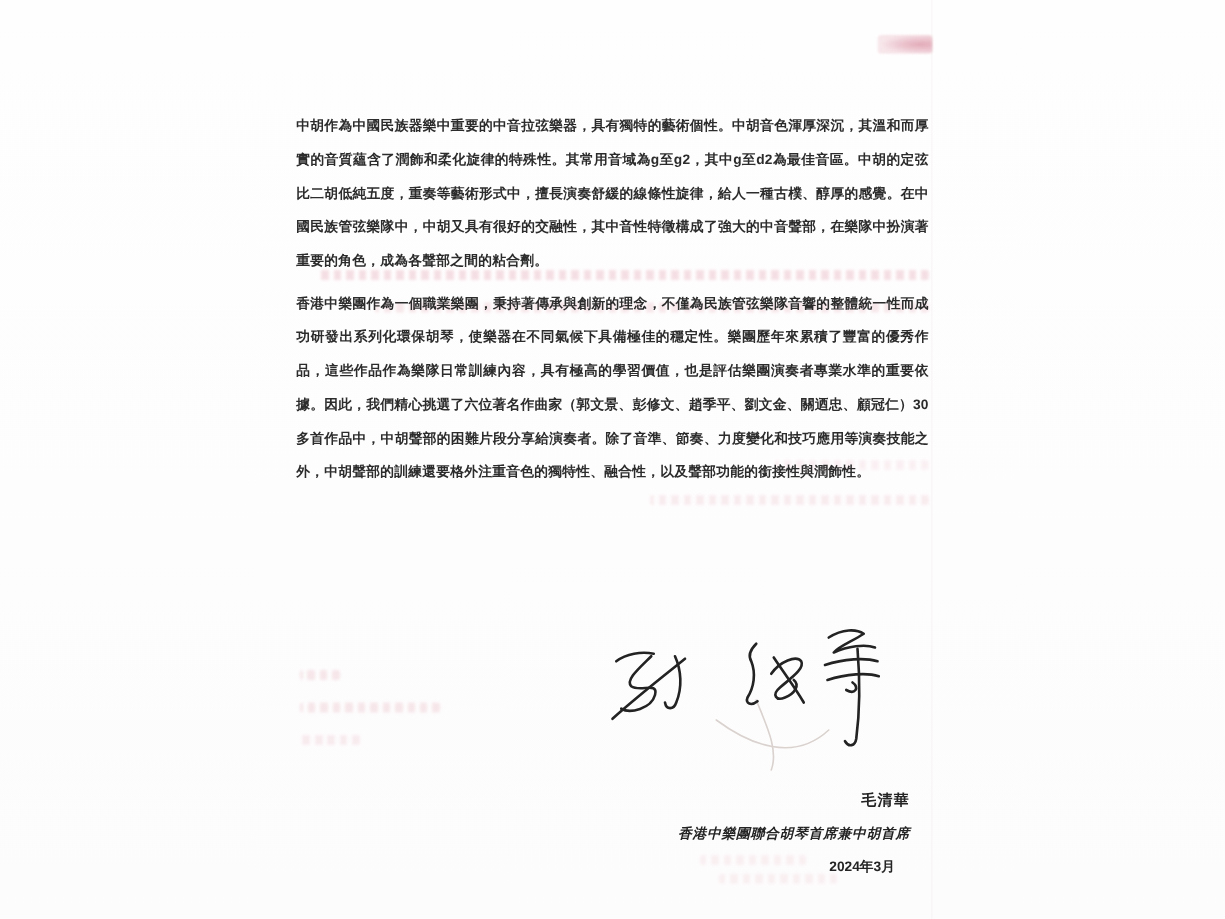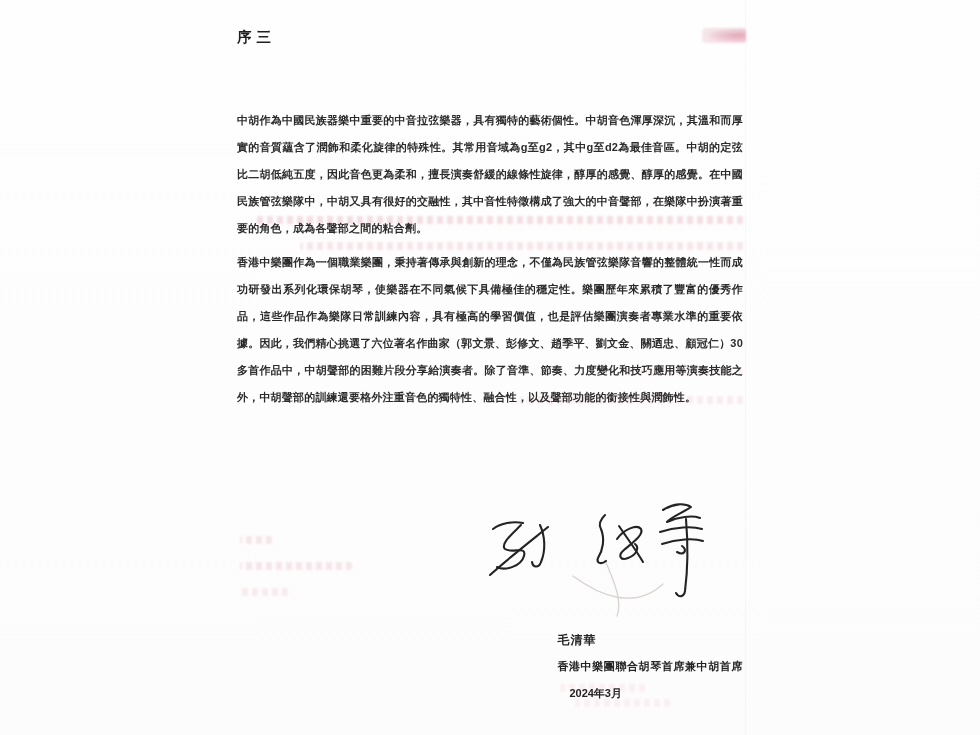--- a/index.html
+++ b/index.html
@@ -33,25 +33,25 @@
     letter-spacing:0.2px;
     text-align:justify;
     text-justify:inter-ideograph;
     color:#2c2c2c;
   }
   .para.first{margin-top:60px;}
   .signature-wrap{
     position:absolute;left:455px;top:488px;width:300px;height:135px;
   }
   .signer{
-    position:absolute;top:632px;right:237px;
-    text-align:left;color:#242424;
+    position:absolute;top:632px;right:252px;
+    text-align:right;color:#242424;
   }
   .signer-name{font-size:12px;font-weight:700;margin:0 0 10px 0;letter-spacing:1px;}
-  .signer-title{font-size:11px;font-weight:700;margin:0 0 10px 0;letter-spacing:0.6px;}
+  .signer-title{font-size:11px;font-weight:700;margin:0 0 10px 0;letter-spacing:0.6px;font-style:italic;}
   .signer-date{font-size:11px;font-weight:600;margin:12px;}
   
   .bleed{
     position:absolute;height:8px;border-radius:2px;
     background:repeating-linear-gradient(90deg,
       rgba(219,150,168,0.55) 0px, rgba(219,150,168,0.55) 6px,
       rgba(255,255,255,0) 6px, rgba(255,255,255,0) 10px);
     filter:blur(1.2px);
     transform:scaleX(-1);
   }
@@ -76,22 +76,21 @@
   <div class="bleed op40" style="left:240px;top:536px;width:32px"></div>
   <div class="bleed op40" style="left:240px;top:562px;width:112px"></div>
   <div class="bleed op30" style="left:240px;top:588px;width:48px"></div>
   <div class="bleed op22" style="left:560px;top:684px;width:85px"></div>
   <div class="bleed op22" style="left:575px;top:699px;width:95px"></div>
   <div class="bleed-blob"></div>
 
   <div class="page-edge"></div>
 
   <div class="content">
-    <h1 class="doc-title">序三</h1>
-    <p class="para first">中胡作為中國民族器樂中重要的中音拉弦樂器，具有獨特的藝術個性。中胡音色渾厚深沉，其溫和而厚實的音質蘊含了潤飾和柔化旋律的特殊性。其常用音域為g至g2，其中g至d2為最佳音區。中胡的定弦比二胡低純五度，因此音色更為柔和，擅長演奏舒緩的線條性旋律，醇厚的感覺、醇厚的感覺。在中國民族管弦樂隊中，中胡又具有很好的交融性，其中音性特徵構成了強大的中音聲部，在樂隊中扮演著重要的角色，成為各聲部之間的粘合劑。</p>
+    <p class="para first">中胡作為中國民族器樂中重要的中音拉弦樂器，具有獨特的藝術個性。中胡音色渾厚深沉，其溫和而厚實的音質蘊含了潤飾和柔化旋律的特殊性。其常用音域為g至g2，其中g至d2為最佳音區。中胡的定弦比二胡低純五度，重奏等藝術形式中，擅長演奏舒緩的線條性旋律，給人一種古樸、醇厚的感覺。在中國民族管弦樂隊中，中胡又具有很好的交融性，其中音性特徵構成了強大的中音聲部，在樂隊中扮演著重要的角色，成為各聲部之間的粘合劑。</p>
     <p class="para">香港中樂團作為一個職業樂團，秉持著傳承與創新的理念，不僅為民族管弦樂隊音響的整體統一性而成功研發出系列化環保胡琴，使樂器在不同氣候下具備極佳的穩定性。樂團歷年來累積了豐富的優秀作品，這些作品作為樂隊日常訓練內容，具有極高的學習價值，也是評估樂團演奏者專業水準的重要依據。因此，我們精心挑選了六位著名作曲家（郭文景、彭修文、趙季平、劉文金、關迺忠、顧冠仁）30多首作品中，中胡聲部的困難片段分享給演奏者。除了音準、節奏、力度變化和技巧應用等演奏技能之外，中胡聲部的訓練還要格外注重音色的獨特性、融合性，以及聲部功能的銜接性與潤飾性。</p>
   </div>
 
   <div class="signature-wrap">
     <svg width="300" height="135" viewBox="0 0 300 135" xmlns="http://www.w3.org/2000/svg">
       <g stroke="#d9d2cf" stroke-width="1.3" fill="none" stroke-linecap="round">
         <path d="M118,88 C145,108 180,122 208,96"></path>
         <path d="M150,72 C158,92 168,112 162,128"></path>
       </g>
       <g stroke="#232323" stroke-width="2.1" fill="none" stroke-linecap="round" stroke-linejoin="round">

